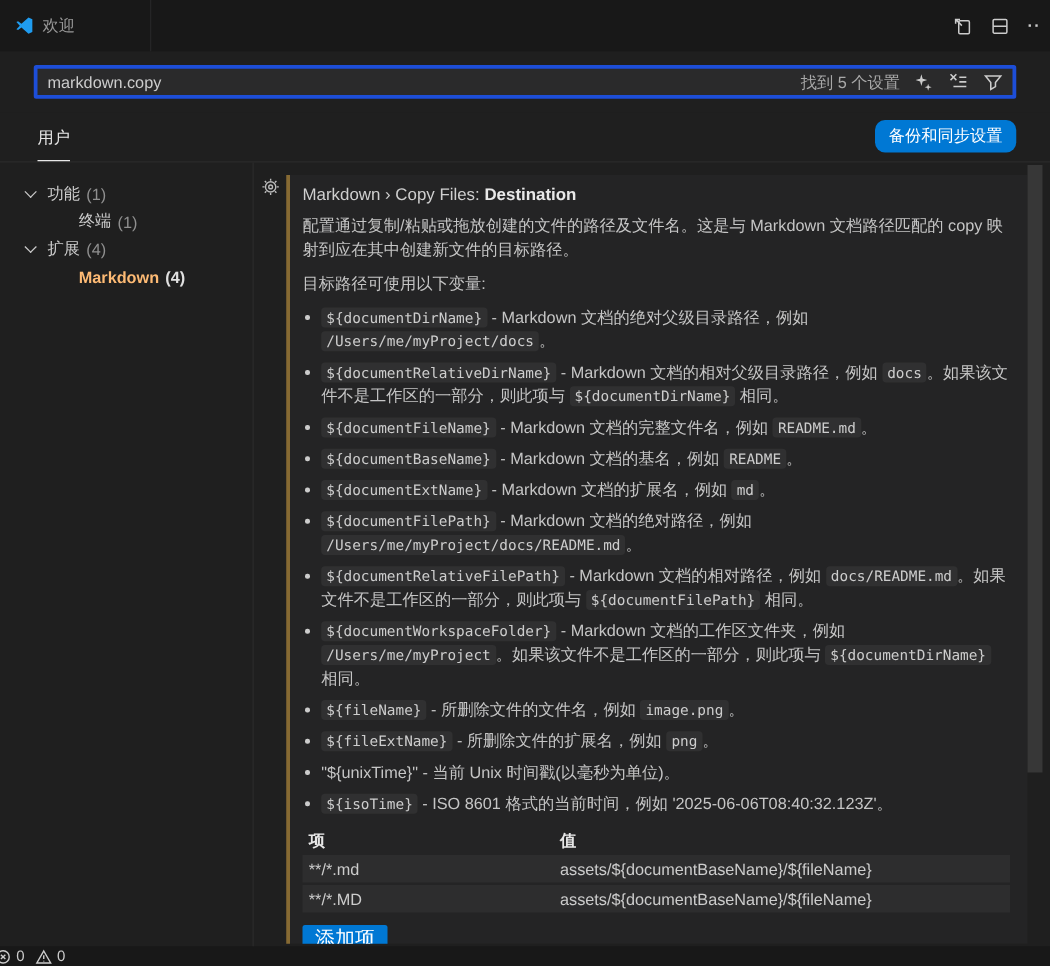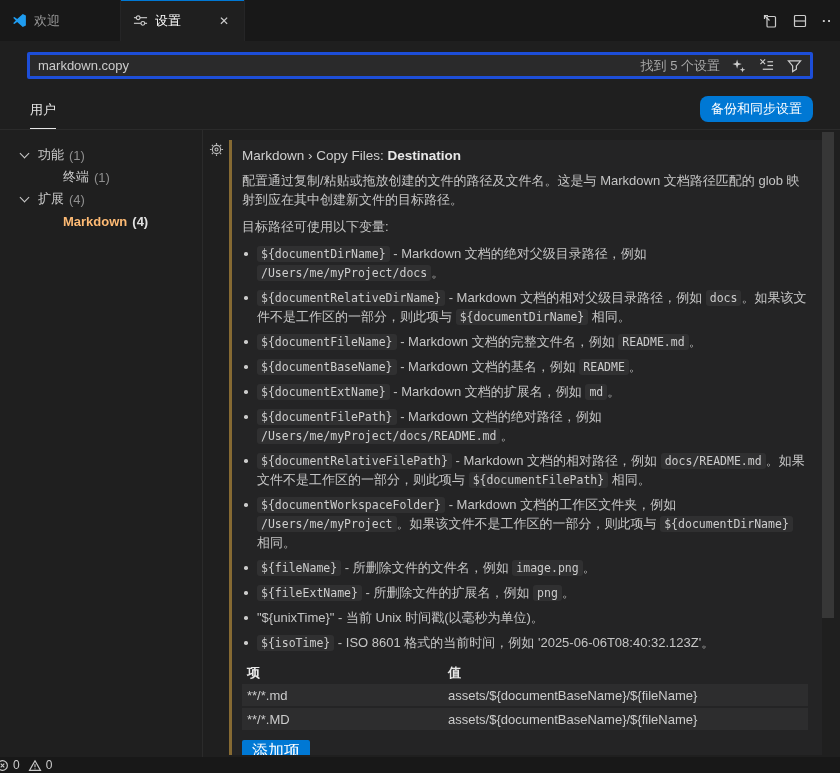--- a/index.html
+++ b/index.html
@@ -84,32 +84,20 @@
 
 <div class="tabbar">
   <div class="tab">
     <span>
       <svg width="15" height="15" viewBox="0 0 16 16">
           <path fill="#1f9cf0" d="M11.5 1 L5.5 6.5 L2.6 4.3 L1.2 5 L4.1 8 L1.2 11 L2.6 11.7 L5.5 9.5 L11.5 15 L14.8 13.4 V2.6 Z"></path>
         </svg>
     </span>
     <span>欢迎</span>
   </div>
-  <div class="tab active">
-    <span>
-      <svg width="15" height="15" viewBox="0 0 16 16" fill="none" stroke="#cccccc" stroke-width="1.2">
-        <line x1="1" y1="5" x2="15" y2="5"></line>
-          <circle cx="5.5" cy="5" r="2" fill="#1f1f1f"></circle>
-        <line x1="1" y1="11" x2="15" y2="11"></line>
-          <circle cx="10.5" cy="11" r="2" fill="#1f1f1f"></circle>
-      </svg>
-    </span>
-    <span>设置</span>
-    <span class="close">✕</span>
-  </div>
   <div class="editor-actions">
     <span class="icon-btn">
       <svg width="16" height="16" viewBox="0 0 16 16" fill="none" stroke="#cccccc" stroke-width="1.2">
         <rect x="5" y="3.5" width="8.5" height="10.5" rx="1"></rect>
         <path d="M7.5 7.5 L2.5 2.5 M2.5 6 V2.5 H6"></path>
       </svg>
     </span>
     <span class="icon-btn">
       <svg width="16" height="16" viewBox="0 0 16 16" fill="none" stroke="#cccccc" stroke-width="1.2">
         <rect x="2.5" y="2.5" width="11" height="11" rx="1"></rect>
@@ -177,21 +165,21 @@
     <span class="gear-gutter">
       <svg width="15" height="15" viewBox="0 0 16 16" fill="none" stroke="#bbbbbb" stroke-width="1.2">
         <circle cx="8" cy="8" r="4.4"></circle>
           <circle cx="8" cy="8" r="1.6"></circle>
         <path d="M13.2 8 H15 M8 13.2 V15 M2.8 8 H1 M8 2.8 V1 M11.68 11.68 L12.95 12.95 M4.32 11.68 L3.05 12.95 M4.32 4.32 L3.05 3.05 M11.68 4.32 L12.95 3.05"></path>
       </svg>
     </span>
 
     <div class="setting-row">
       <div class="setting-title"><span>Markdown › Copy Files: </span><b>Destination</b></div>
-      <div class="setting-desc">配置通过复制/粘贴或拖放创建的文件的路径及文件名。这是与 Markdown 文档路径匹配的 glob 映射到应在其中创建新文件的目标路径。</div>
+      <div class="setting-desc">配置通过复制/粘贴或拖放创建的文件的路径及文件名。这是与 Markdown 文档路径匹配的 copy 映射到应在其中创建新文件的目标路径。</div>
       <div class="setting-desc">目标路径可使用以下变量:</div>
       <ul class="bullets" id="bullets">
           <li><span class="dot"></span><span class="code">${documentDirName}</span> - Markdown 文档的绝对父级目录路径，例如 <span class="code">/Users/me/myProject/docs</span>。</li>
           <li><span class="dot"></span><span class="code">${documentRelativeDirName}</span> - Markdown 文档的相对父级目录路径，例如 <span class="code">docs</span>。如果该文件不是工作区的一部分，则此项与 <span class="code">${documentDirName}</span> 相同。</li>
           <li><span class="dot"></span><span class="code">${documentFileName}</span> - Markdown 文档的完整文件名，例如 <span class="code">README.md</span>。</li>
           <li><span class="dot"></span><span class="code">${documentBaseName}</span> - Markdown 文档的基名，例如 <span class="code">README</span>。</li>
           <li><span class="dot"></span><span class="code">${documentExtName}</span> - Markdown 文档的扩展名，例如 <span class="code">md</span>。</li>
           <li><span class="dot"></span><span class="code">${documentFilePath}</span> - Markdown 文档的绝对路径，例如 <span class="code">/Users/me/myProject/docs/README.md</span>。</li>
           <li><span class="dot"></span><span class="code">${documentRelativeFilePath}</span> - Markdown 文档的相对路径，例如 <span class="code">docs/README.md</span>。如果文件不是工作区的一部分，则此项与 <span class="code">${documentFilePath}</span> 相同。</li>
           <li><span class="dot"></span><span class="code">${documentWorkspaceFolder}</span> - Markdown 文档的工作区文件夹，例如 <span class="code">/Users/me/myProject</span>。如果该文件不是工作区的一部分，则此项与 <span class="code">${documentDirName}</span> 相同。</li>

